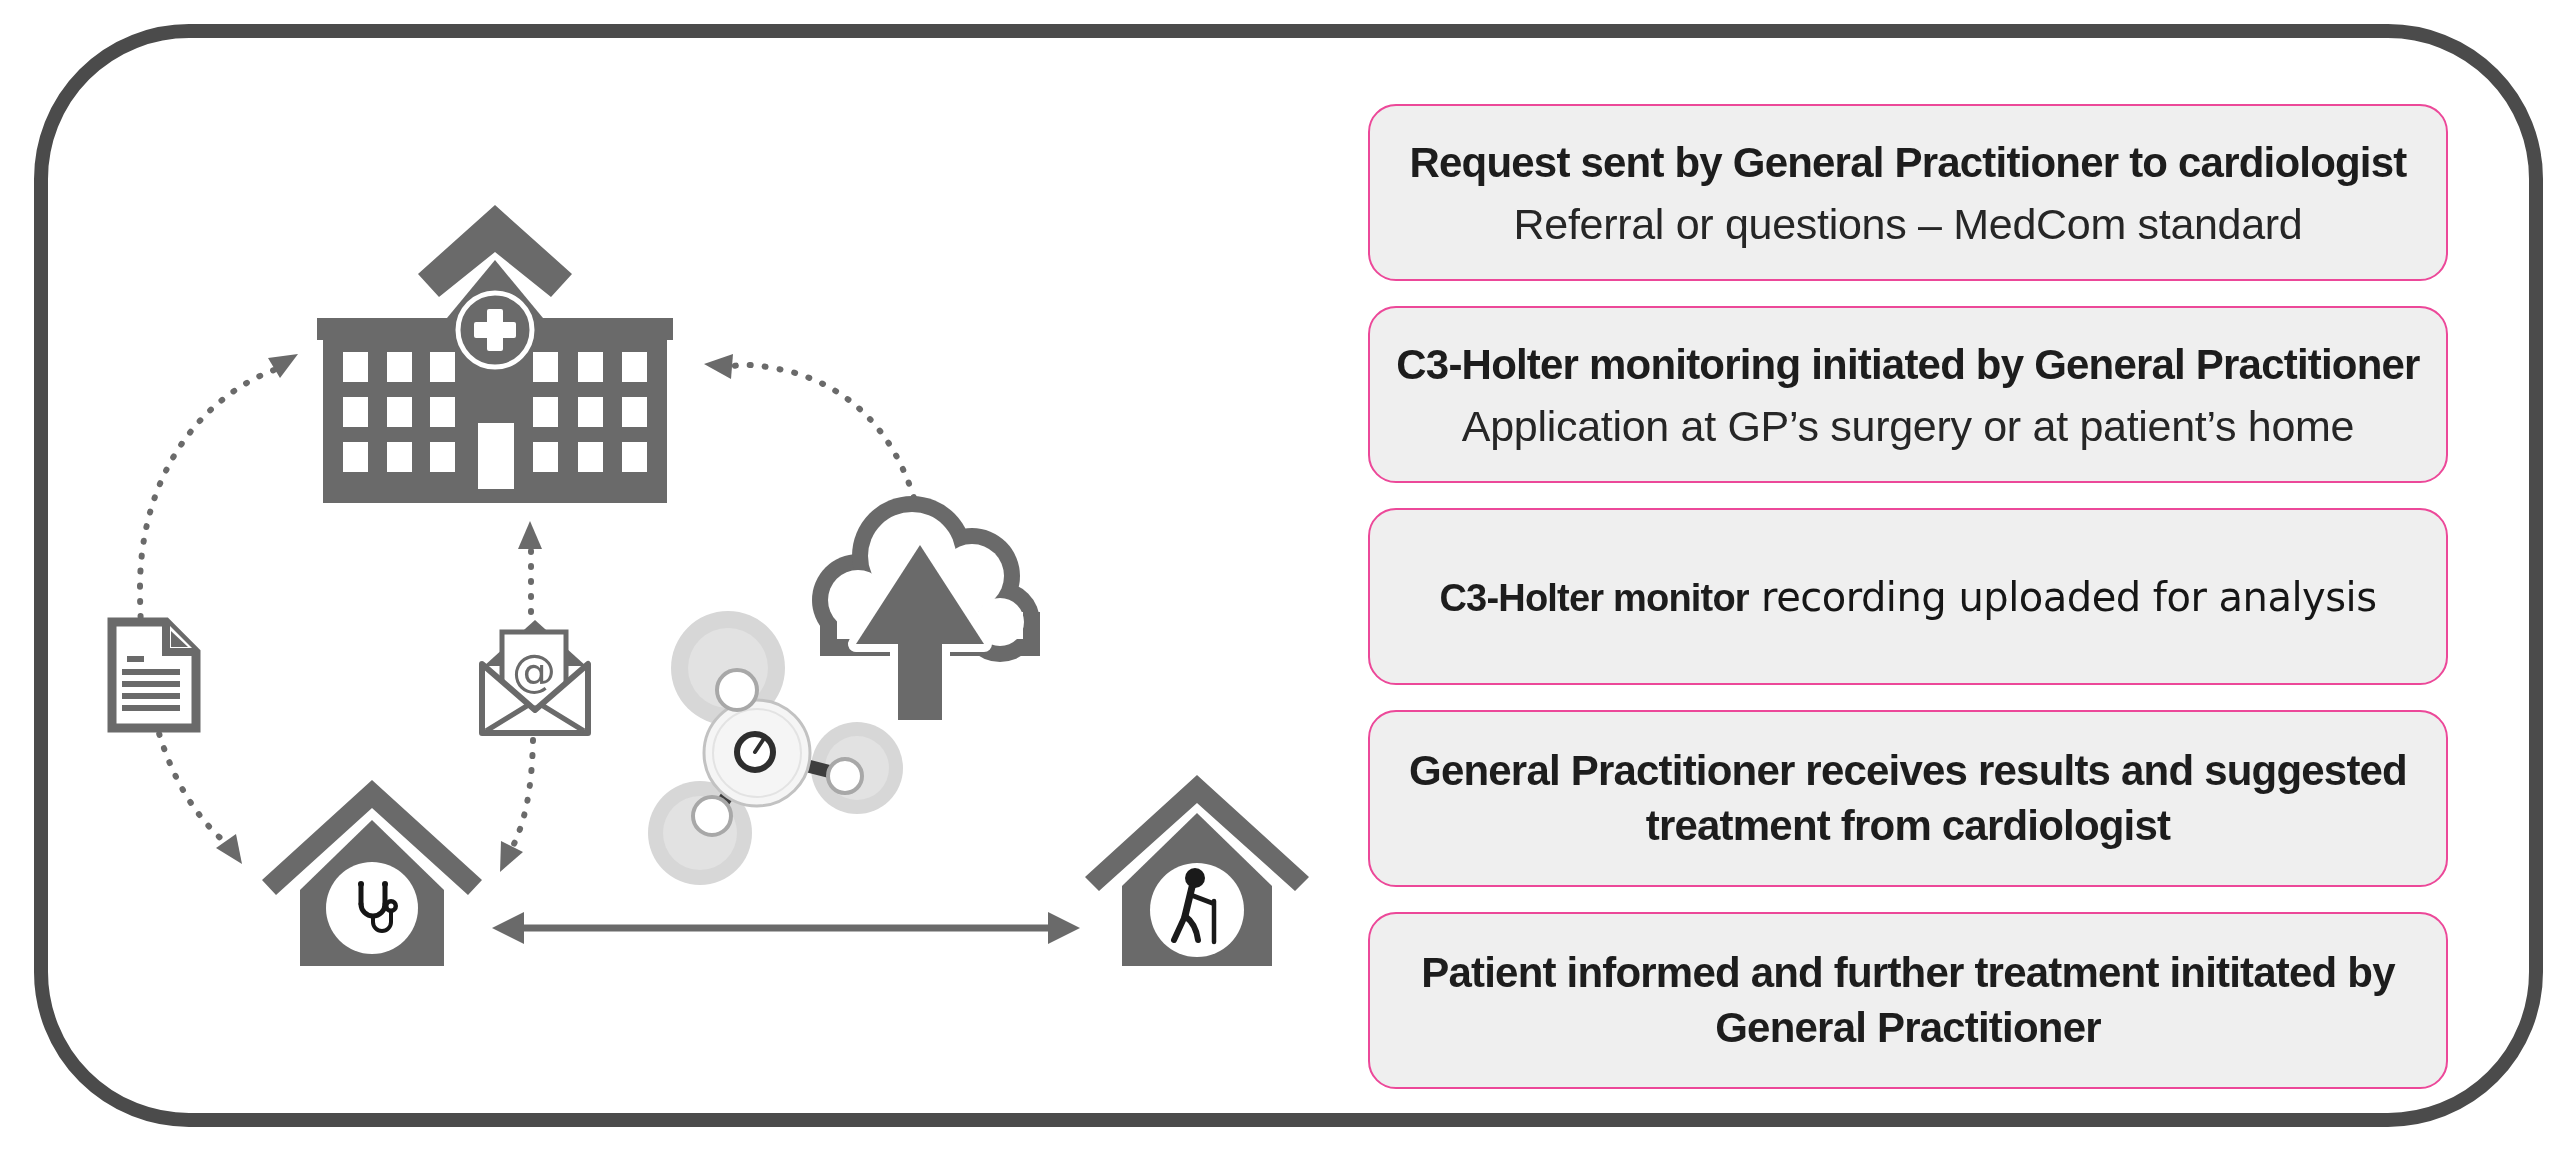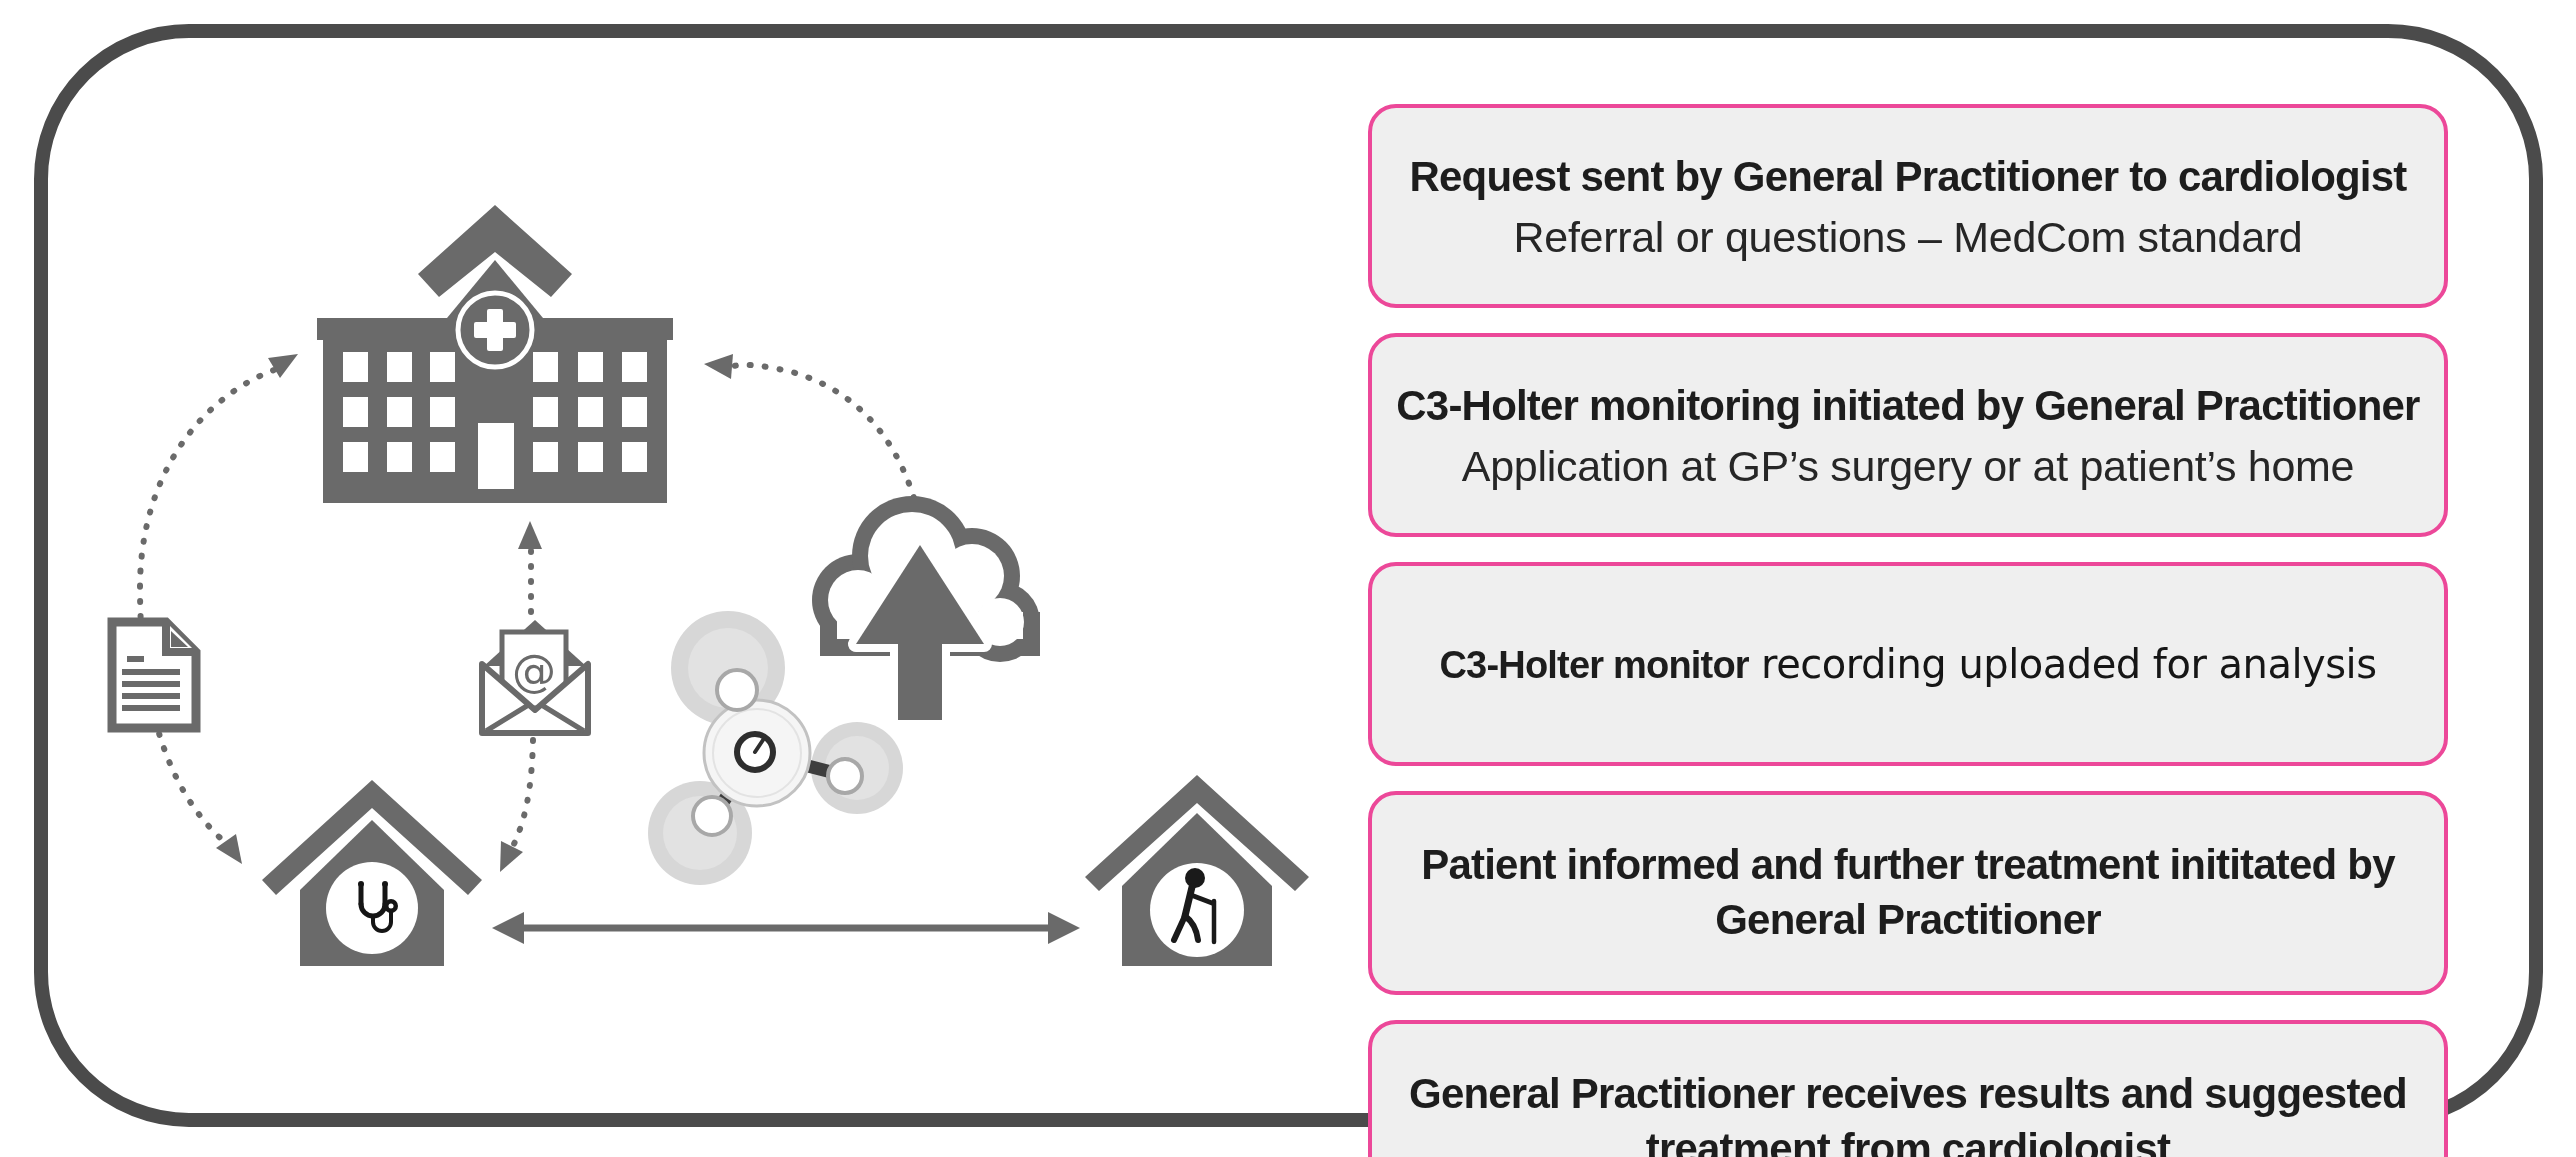--- a/index.html
+++ b/index.html
@@ -10,21 +10,21 @@
   .frame{
     position:absolute;left:34px;top:24px;width:2509px;height:1103px;
     border:14px solid #4b4b4b;border-radius:155px;box-sizing:border-box;
   }
   .diagram-svg{position:absolute;left:0;top:0;width:2576px;height:1157px;}
   .steps{
     position:absolute;left:1368px;top:104px;width:1080px;
     display:flex;flex-direction:column;gap:25px;
   }
   .step{
-    height:204px;background:#efefef;border:4px solid #ec4899;border-radius:28px;
+    height:177px;background:#efefef;border:2px solid #ec4899;border-radius:28px;
     box-sizing:border-box;display:flex;flex-direction:column;align-items:center;
     justify-content:center;text-align:center;padding:6px 10px;gap:9px;
   }
   .step-title{
     font-size:42px;font-weight:600;letter-spacing:-0.8px;color:#1d1d1d;line-height:1.3;
   }
   .step-title.wrap{max-width:1000px;}
   .mixed{white-space:nowrap;}
   .mixed .t1{font-size:38px;font-weight:600;letter-spacing:-0.8px;color:#1d1d1d;margin-top:15px;}
   .mixed .t2{font-size:40px;font-weight:400;letter-spacing:-0.5px;color:#161616;
@@ -215,21 +215,21 @@
       <div class="step-subtitle">Application at GP’s surgery or at patient’s home</div>
     </div>
 
     <div class="step mixed">
       <div>
         <span class="t1">C3-Holter monitor</span><span class="t2"> recording uploaded for analysis</span>
       </div>
     </div>
 
     <div class="step">
+      <div class="step-title wrap">General Practitioner receives results and suggested treatment from cardiologist</div>
+    </div>
+
+    <div class="step">
       <div class="step-title wrap">Patient informed and further treatment inititated by General Practitioner</div>
-    </div>
-
-    <div class="step">
-      <div class="step-title wrap">General Practitioner receives results and suggested treatment from cardiologist</div>
     </div>
 
   </div>
 </div>
 
 </body></html>

